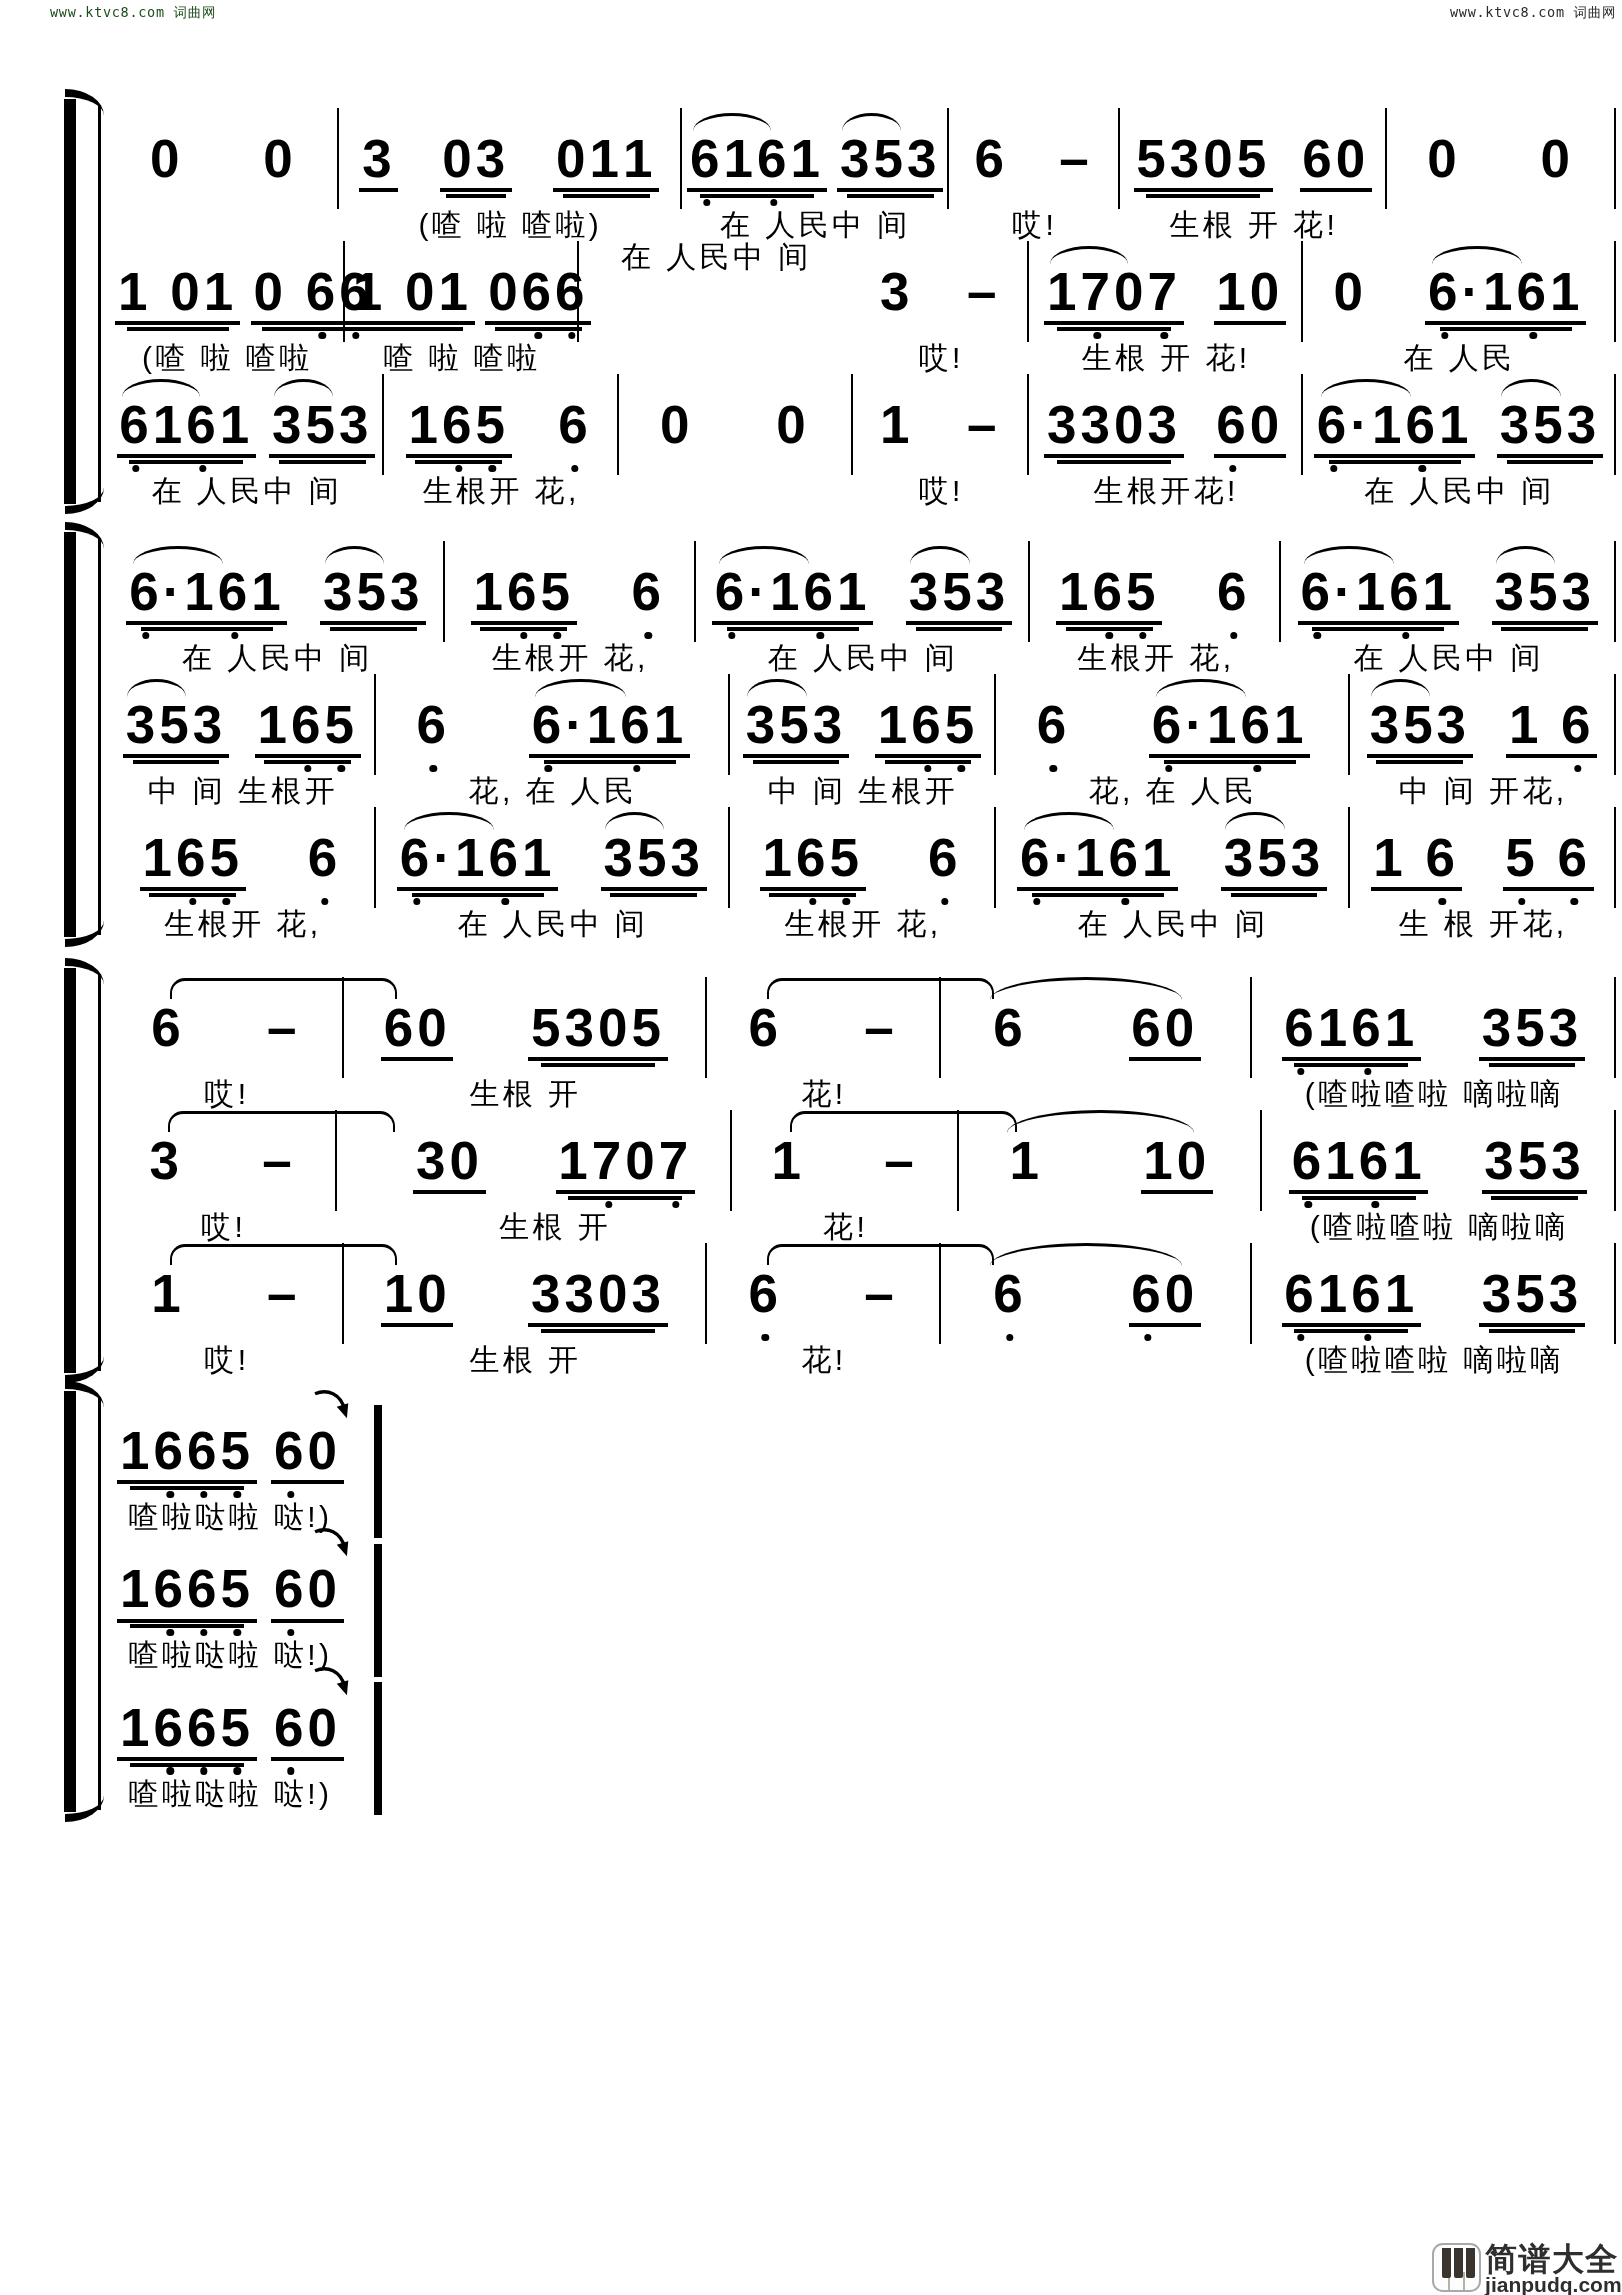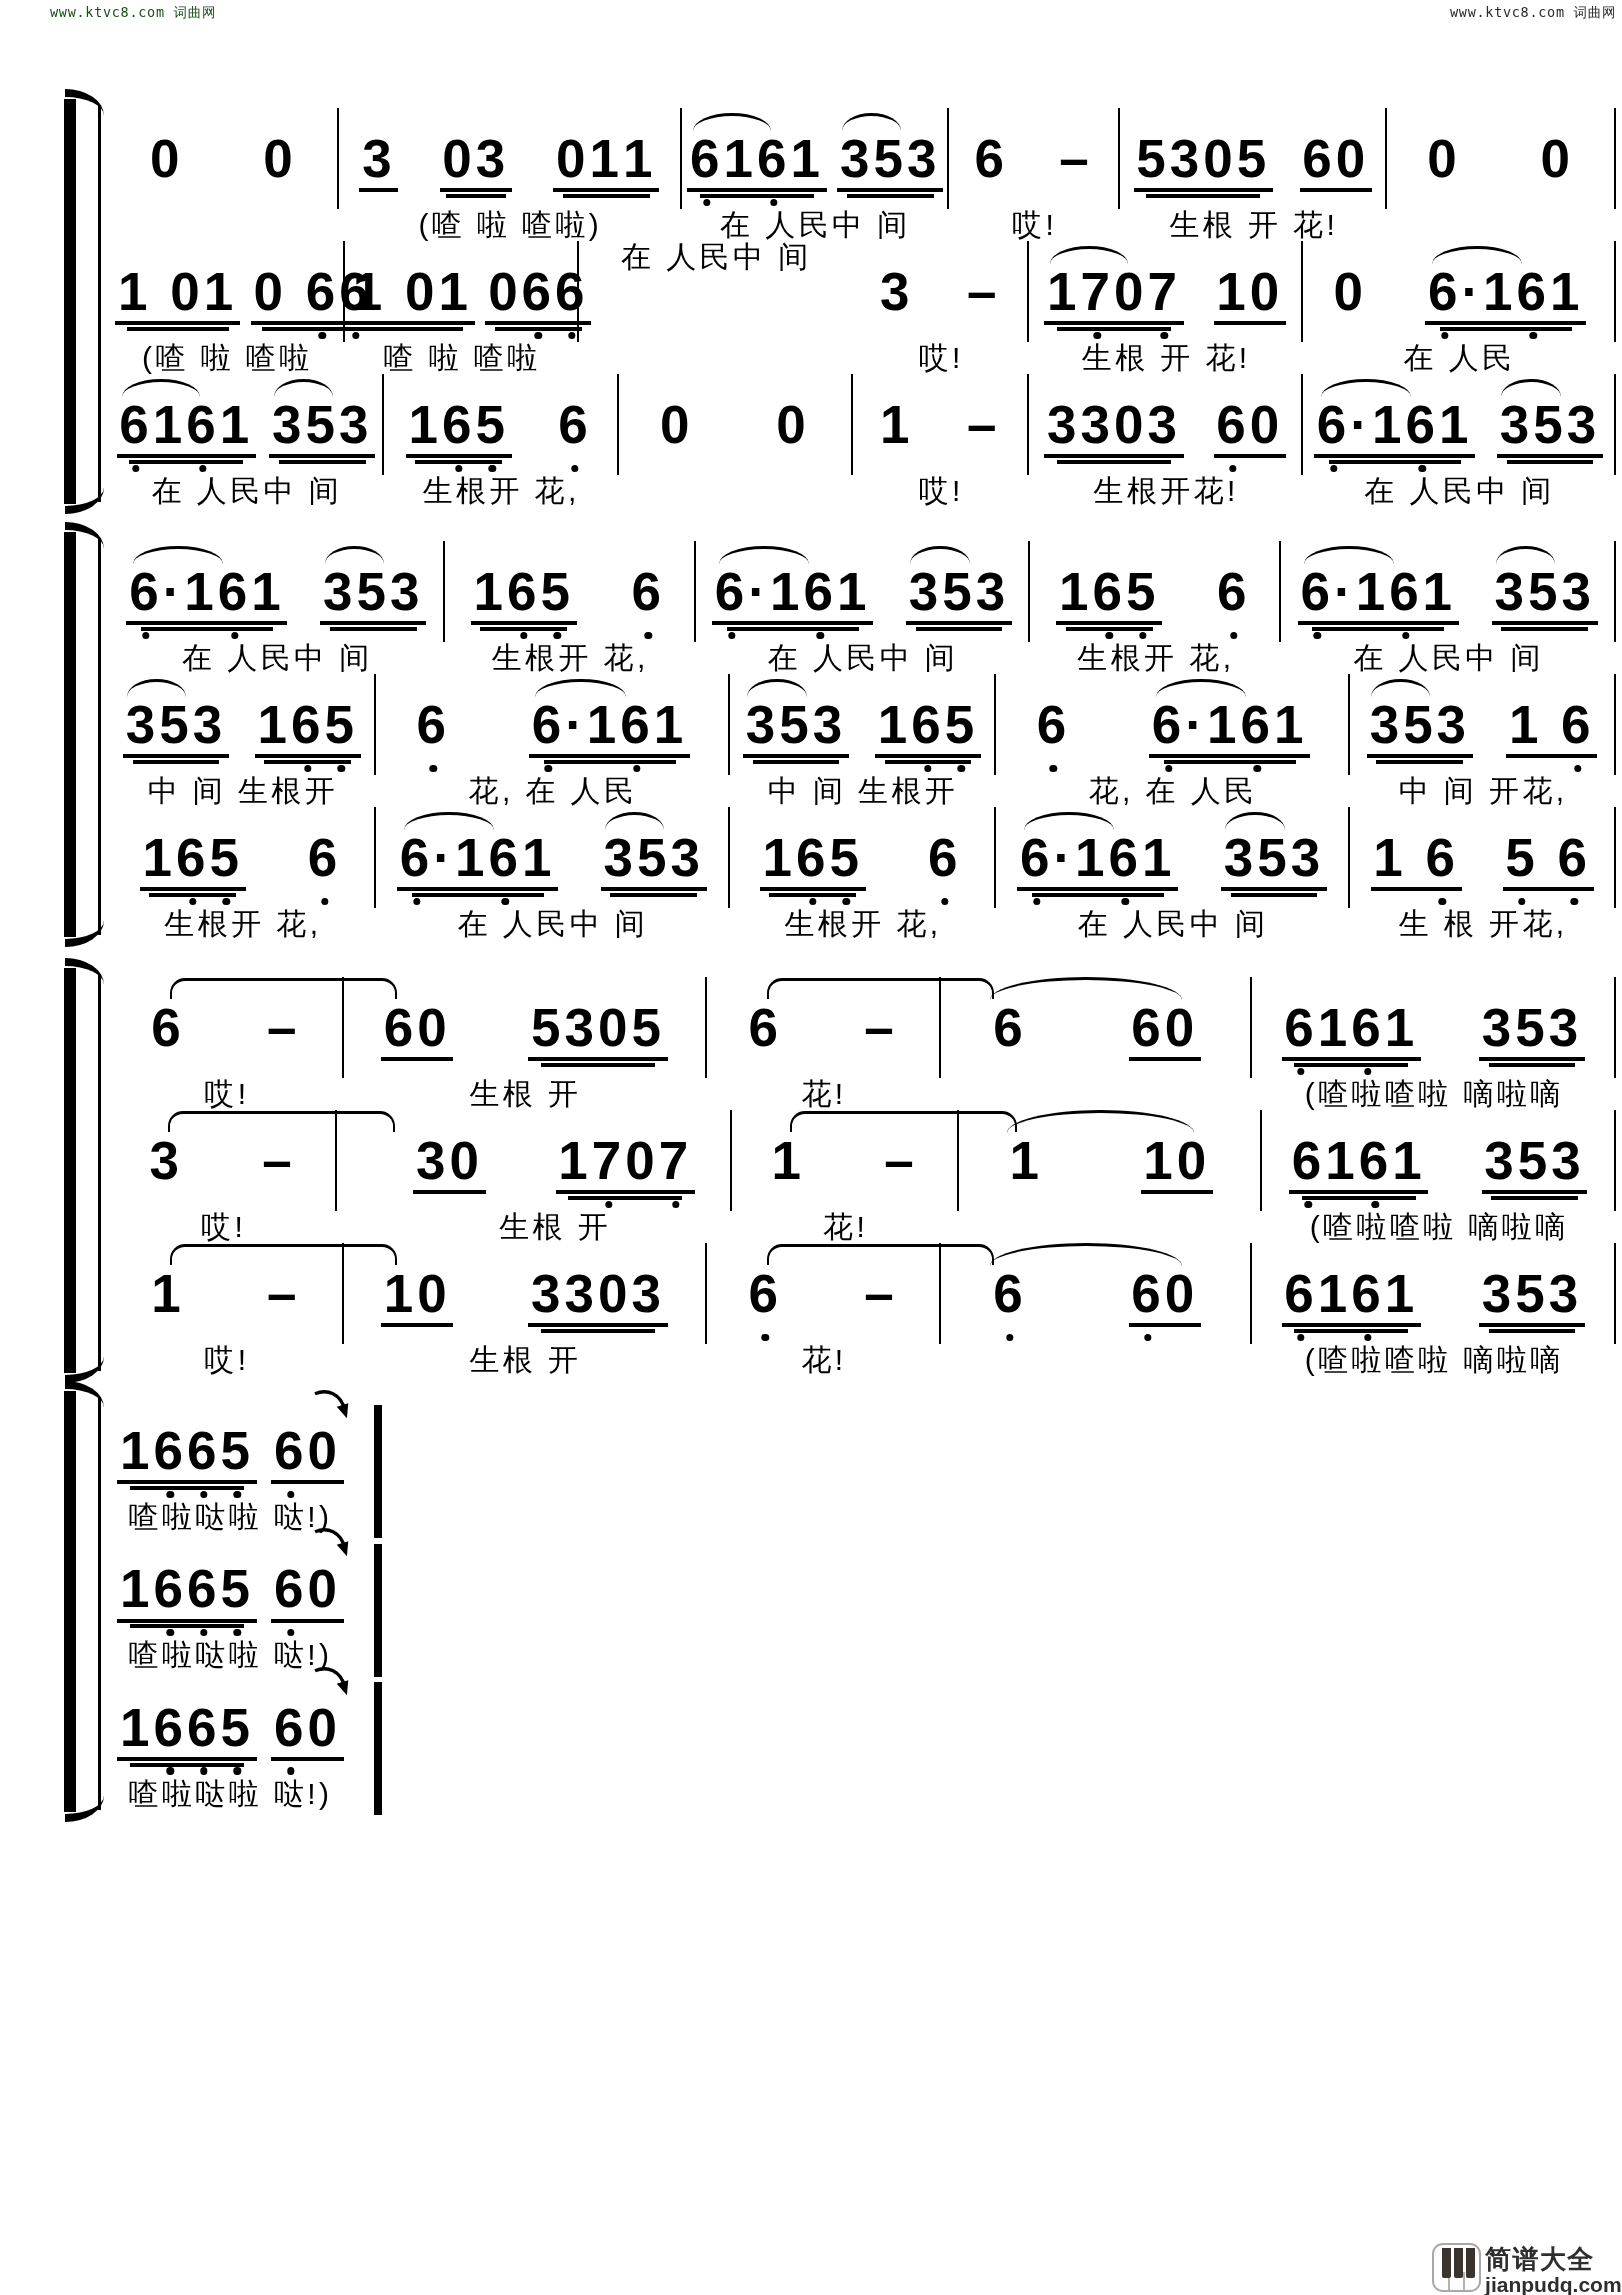--- a/index.html
+++ b/index.html
@@ -48,21 +48,21 @@
   .fallsvg{position:absolute;top:-37px;right:-9.5px;width:42px;height:38px;}
   .dbar{width:8px;height:133px;border-left:4.7px solid #000;border-right:4.7px solid #000;
       margin-left:23px;margin-top:5.4px;box-sizing:border-box;align-self:flex-start;}
   
   .logo{position:absolute;right:1.4px;bottom:0;display:flex;align-items:flex-start;}
   .pkeys{position:relative;width:49px;height:49px;background:#fdfdfd;border:2px solid #a8a8a8;
       border-radius:10.8px;box-sizing:border-box;overflow:hidden;}
   .pkeys .wl{position:absolute;top:27px;bottom:0;width:1.4px;background:#b5b0a8;}
   .pkeys .bk{position:absolute;top:2.7px;width:8.8px;height:30px;background:#3b332e;border-radius:0 0 2px 2px;}
   .logotxt{margin-left:4px;display:flex;flex-direction:column;}
-  .logotitle{font-size:26px;line-height:32px;font-weight:bold;color:#2e2e2e;letter-spacing:1.4px;}
+  .logotitle{font-size:32px;line-height:32px;font-weight:bold;color:#2e2e2e;letter-spacing:1.4px;}
   .logodomain{font-size:21px;line-height:20px;color:#2e2e2e;font-weight:bold;}
 </style>
 </head>
 <body>
 
 <div class="wm left" style="color: rgb(29, 78, 29);">www.ktvc8.com 词曲网</div>
 <div class="wm right" style="color: rgb(43, 43, 43);">www.ktvc8.com 词曲网</div>
 
 <div id="score">
     <div class="system system" style="top: 108px;">

